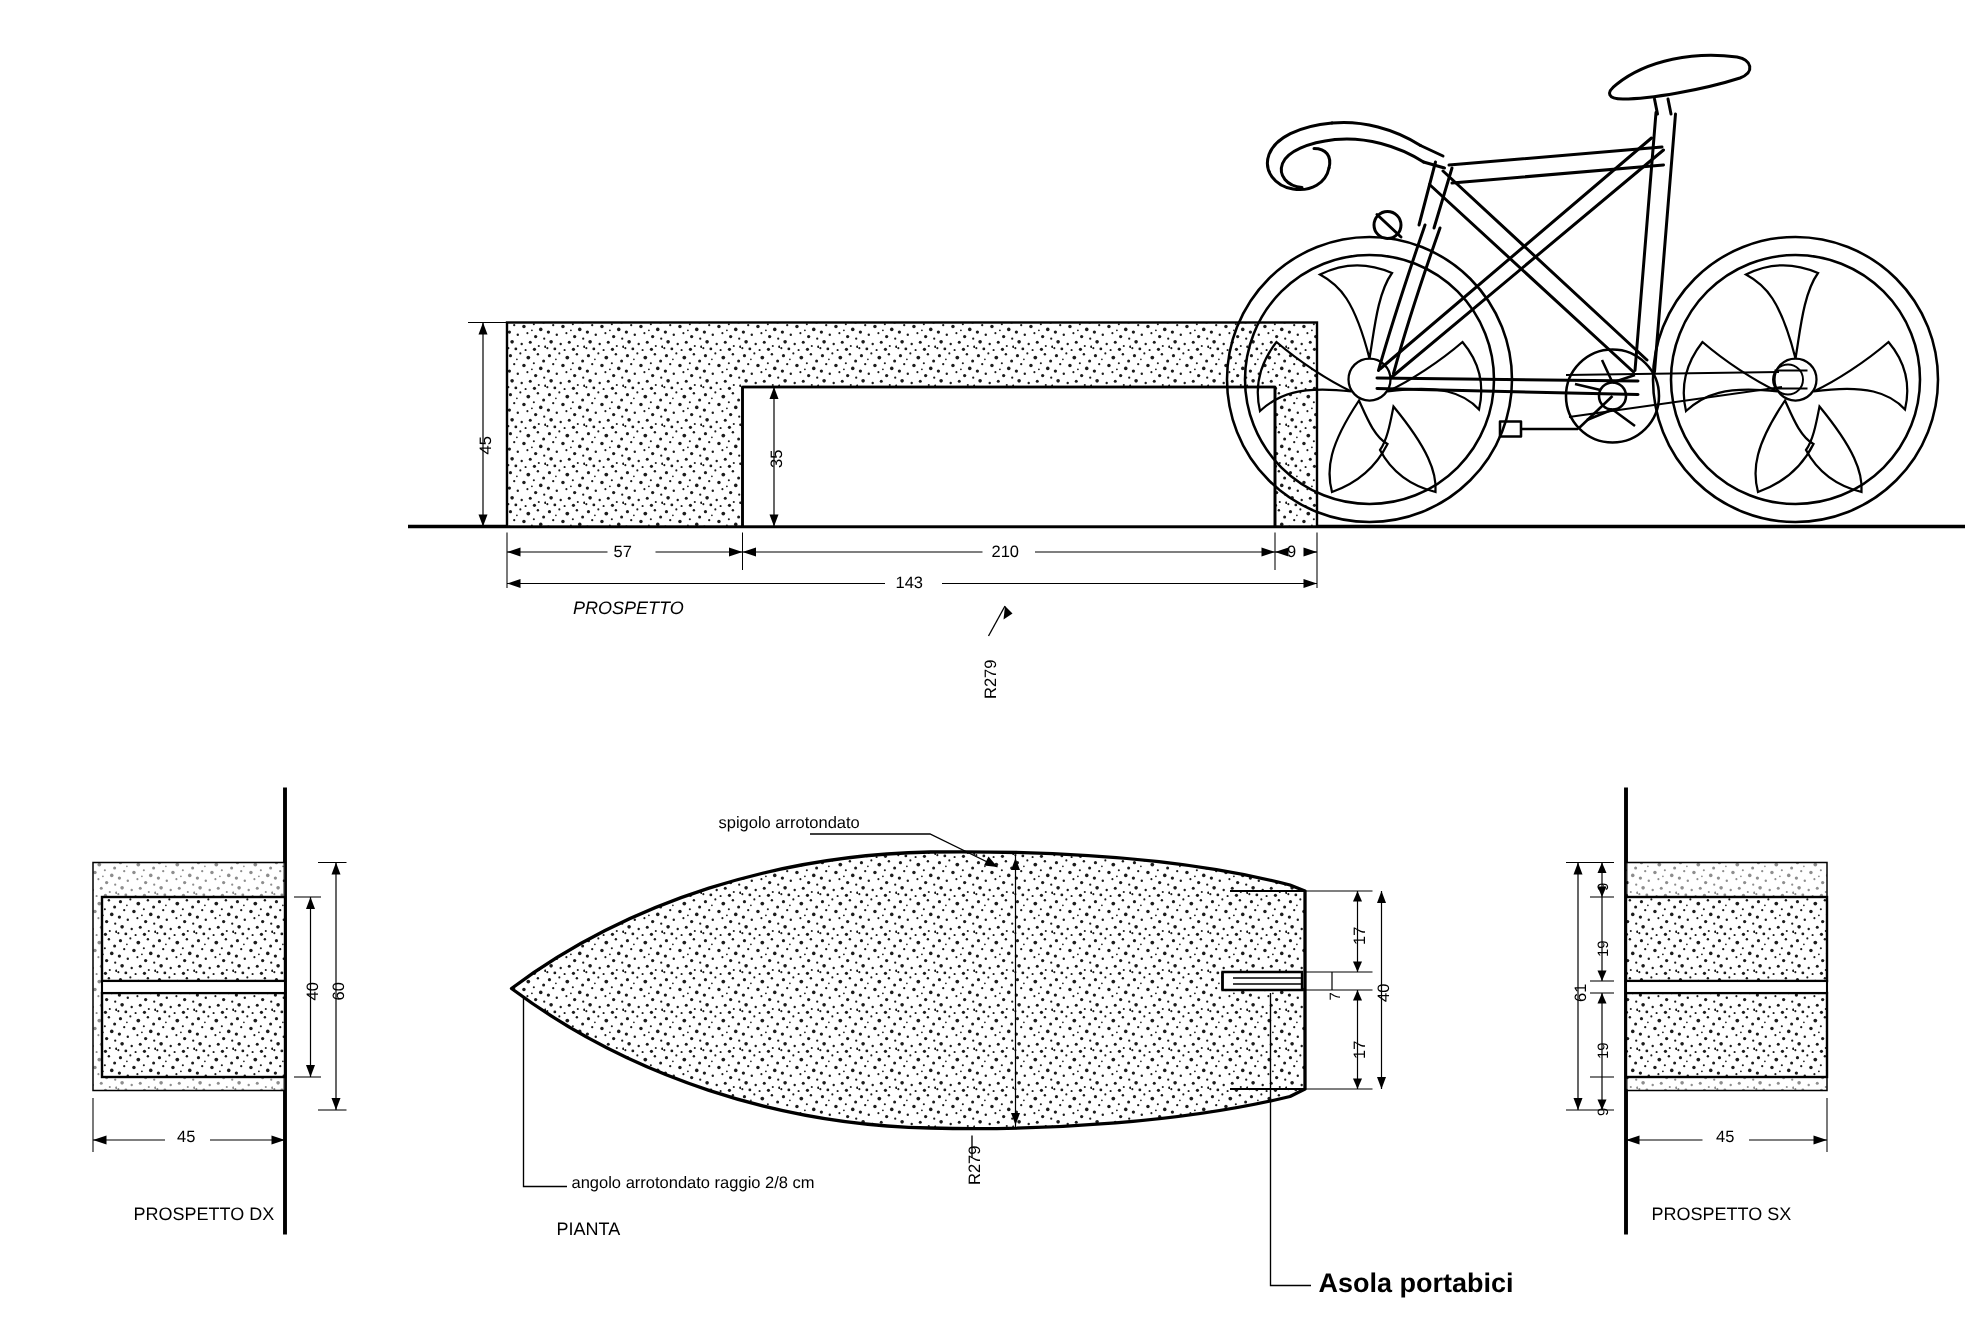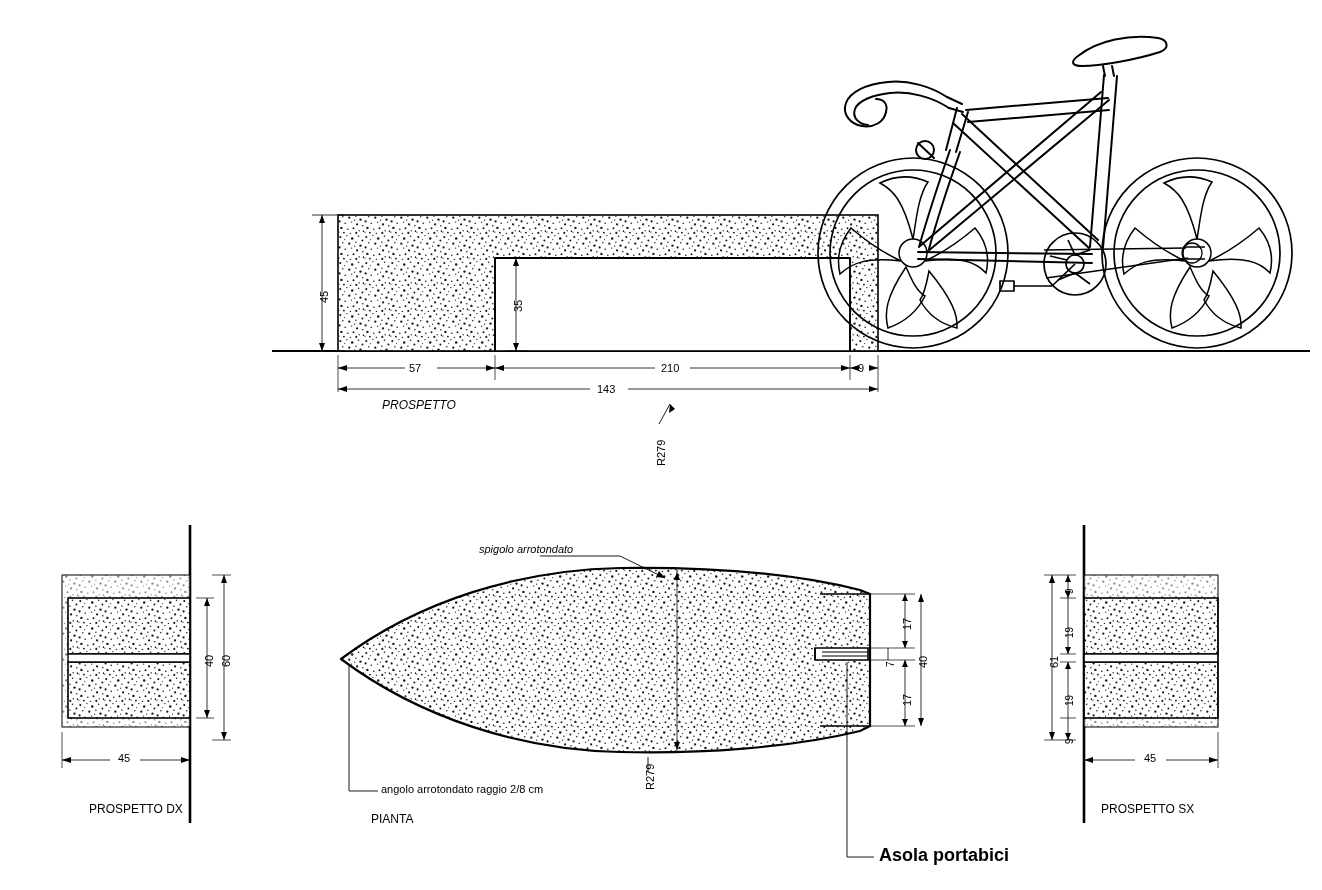--- a/index.html
+++ b/index.html
@@ -347,21 +347,21 @@
   <div class="lbl big" style="left:89px; top:803px;text-align:right;">PROSPETTO DX</div>
 
   <div class="lbl vert small" style="left:1064px; top:594px;">9</div>
   <div class="lbl vert small" style="left:1064px; top:638px;">19</div>
   <div class="lbl vert" style="left:1048px; top:668px;">61</div>
   <div class="lbl vert small" style="left:1064px; top:706px;">19</div>
   <div class="lbl vert small" style="left:1064px; top:744px;">9</div>
   <div class="lbl" style="left:1144px; top:752px;">45</div>
   <div class="lbl big" style="left:1101px; top:803px;">PROSPETTO SX</div>
 
-  <div class="lbl" style="left:479px; top:543px;font-style:italic;">spigolo arrotondato</div>
+  <div class="lbl" style="left:479px; top:543px;">spigolo arrotondato</div>
   <div class="lbl" style="left:381px; top:783px;">angolo arrotondato raggio 2/8 cm</div>
   <div class="lbl big" style="left:371px; top:813px;">PIANTA</div>
   <div class="lbl vert" style="left:644px; top:790px;">R279</div>
   <div class="lbl vert" style="left:901px; top:630px;">17</div>
   <div class="lbl vert small" style="left:885px; top:667px;">7</div>
   <div class="lbl vert" style="left:917px; top:668px;">40</div>
   <div class="lbl vert" style="left:901px; top:706px;">17</div>
 
   <div class="lbl" style="left:879px; top:849px; font-size:18px; font-weight:600;">Asola portabici</div>
 

